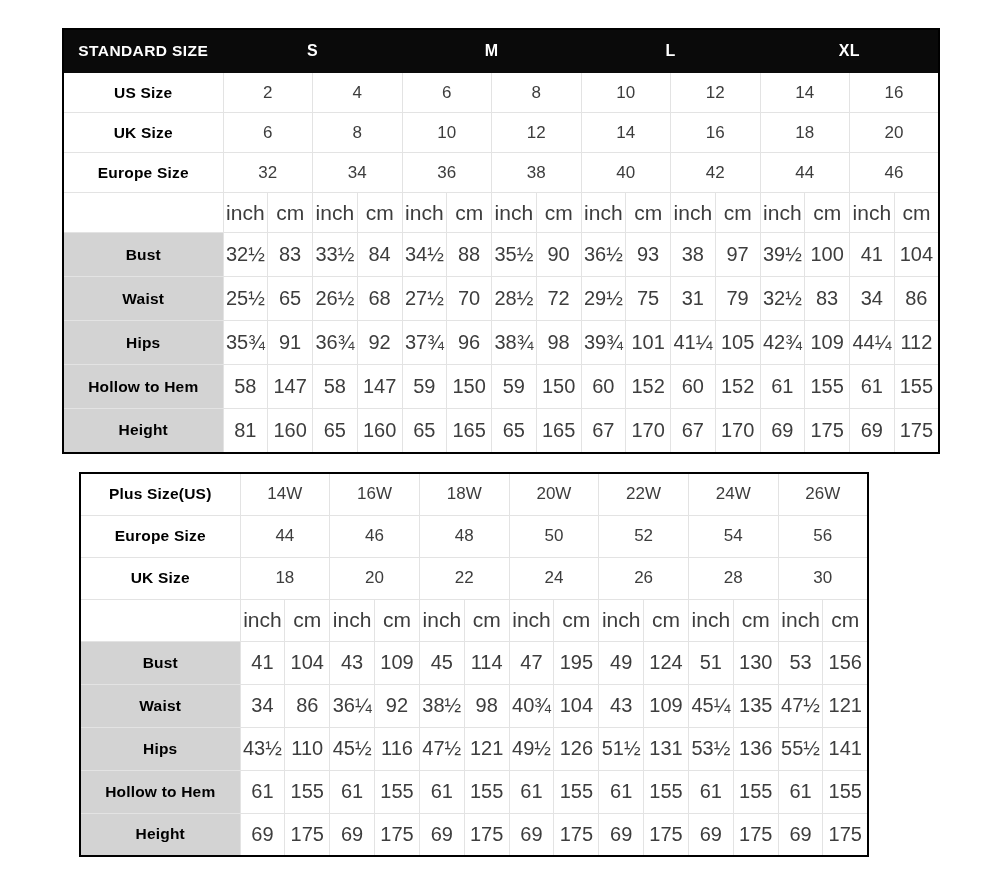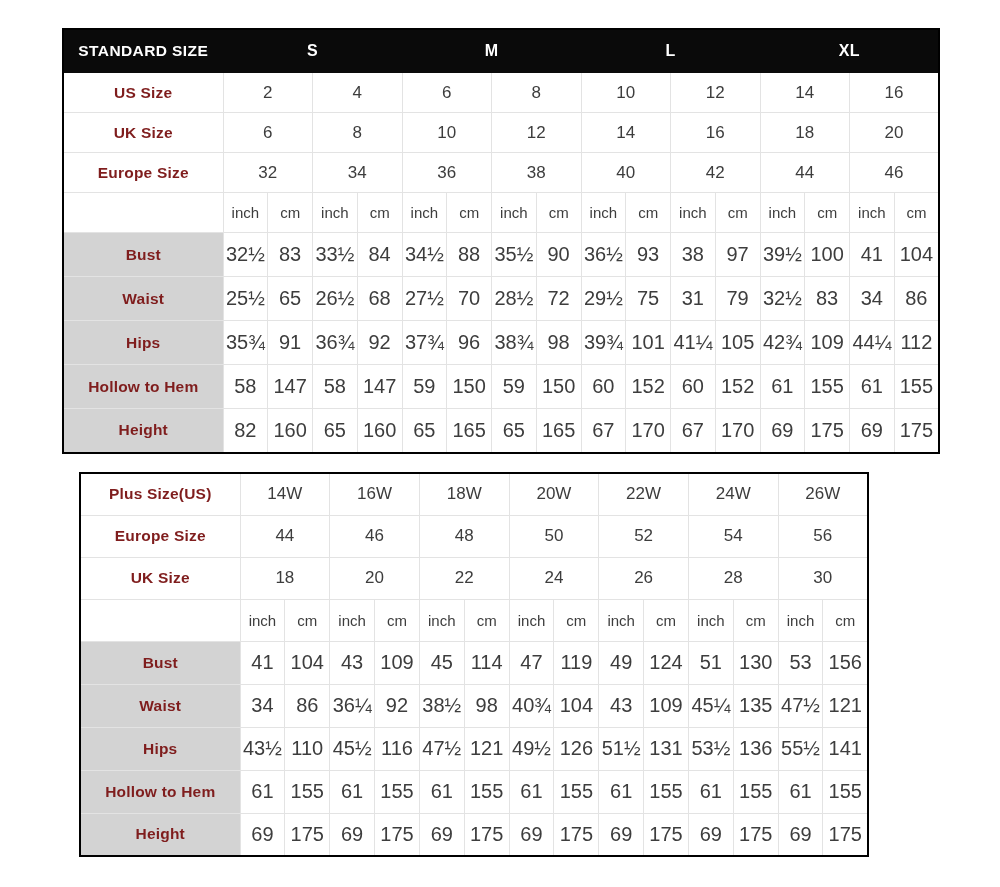--- a/index.html
+++ b/index.html
@@ -40,29 +40,29 @@
     font-weight: 700;
     font-size: 16px;
     letter-spacing: 0.4px;
     height: 42px;
   }
   tr.header-row th.title-cell { font-size: 15.5px; }
 
   th.row-label {
     font-weight: 700;
     font-size: 15.5px;
-    color: #7f1d1d;
+    color: #000000;
     background: #ffffff;
     letter-spacing: 0.2px;
   }
   tr.size-row { height: 40px; }
   tr.size-row td { font-size: 17px; color: #3d3d3d; }
 
   tr.unit-row { height: 40px; }
-  tr.unit-row td { font-size: 15px; color: #3d3d3d; }
+  tr.unit-row td { font-size: 21px; color: #3d3d3d; }
 
   tr.meas-row { height: 44px; }
   tr.meas-row td { font-size: 20px; color: #3d3d3d; }
   tr.meas-row th.row-label { background: #d3d3d3; }
 
   #plus-table tr.size-row { height: 42px; }
   #plus-table tr.unit-row { height: 42px; }
   #plus-table tr.meas-row { height: 43px; }
 </style>
 </head>
@@ -220,21 +220,21 @@
           <td>152</td>
           <td>60</td>
           <td>152</td>
           <td>61</td>
           <td>155</td>
           <td>61</td>
           <td>155</td>
         </tr>
         <tr class="meas-row">
           <th class="row-label meas-label">Height</th>
-          <td>82</td>
+          <td>81</td>
           <td>160</td>
           <td>65</td>
           <td>160</td>
           <td>65</td>
           <td>165</td>
           <td>65</td>
           <td>165</td>
           <td>67</td>
           <td>170</td>
           <td>67</td>
@@ -314,21 +314,21 @@
         </tr>
         <tr class="meas-row">
           <th class="row-label meas-label">Bust</th>
           <td>41</td>
           <td>104</td>
           <td>43</td>
           <td>109</td>
           <td>45</td>
           <td>114</td>
           <td>47</td>
-          <td>119</td>
+          <td>195</td>
           <td>49</td>
           <td>124</td>
           <td>51</td>
           <td>130</td>
           <td>53</td>
           <td>156</td>
         </tr>
         <tr class="meas-row">
           <th class="row-label meas-label">Waist</th>
           <td>34</td>

